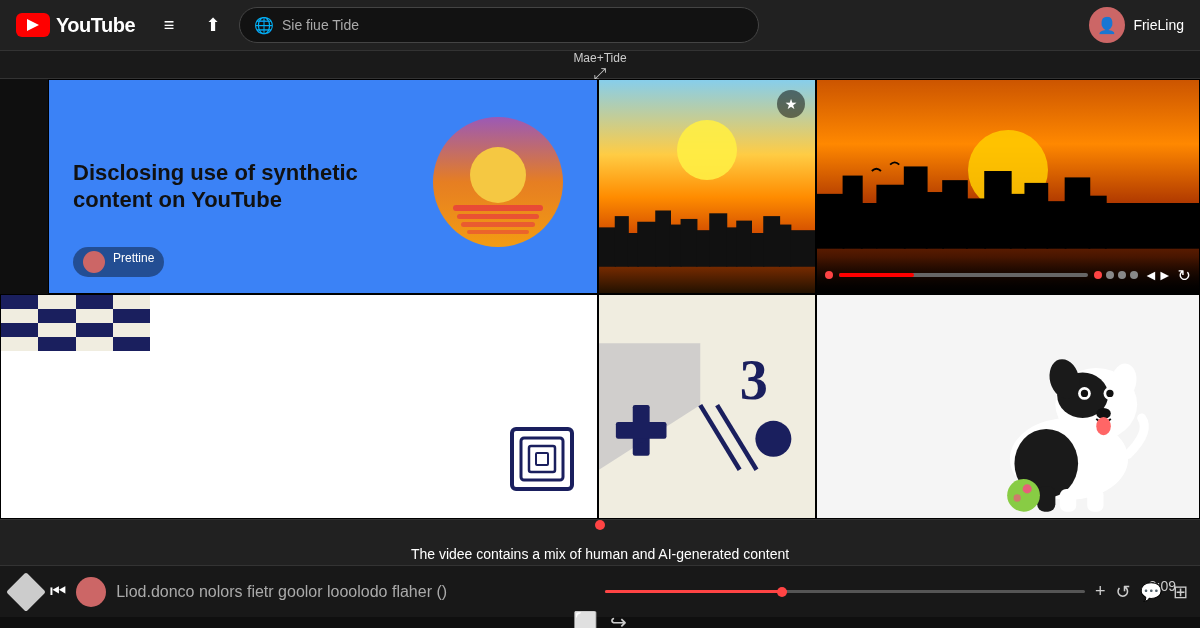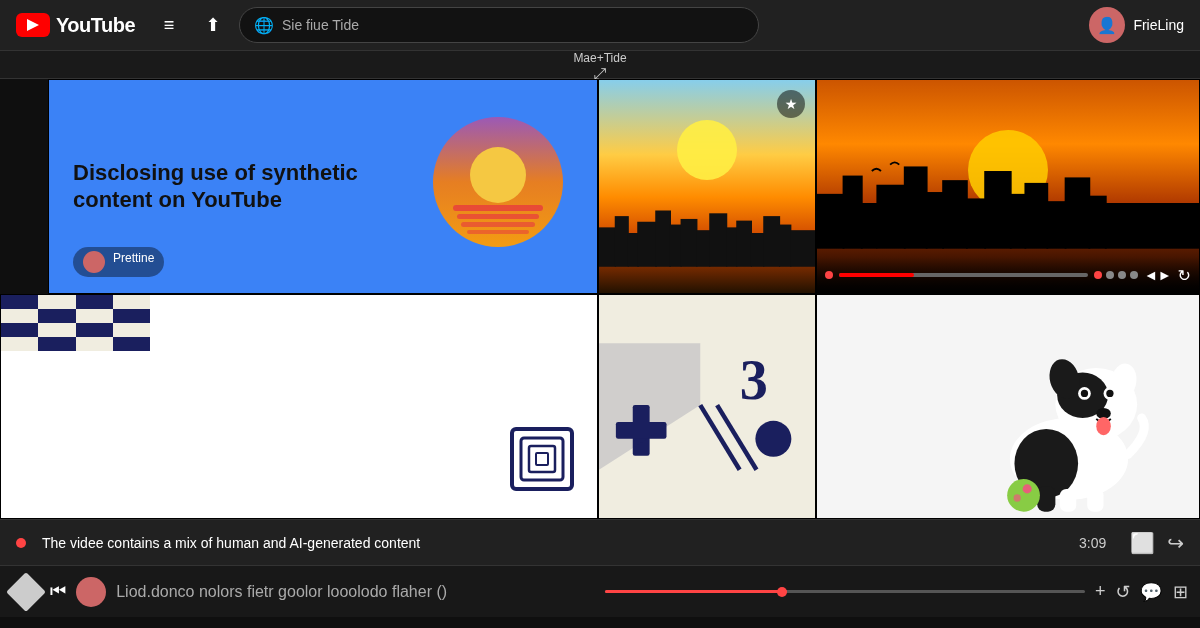--- a/index.html
+++ b/index.html
@@ -311,20 +311,21 @@
 
     
     #ai-bar {
       height: 46px;
       background: #212121;
       display: flex;
       align-items: center;
       padding: 0 16px;
       gap: 16px;
       border-top: 1px solid #333;
+      flex-direction: column;
     }
     .ai-dot {
       width: 10px;
       height: 10px;
       border-radius: 50%;
       background: #ff4444;
       flex-shrink: 0;
     }
     .ai-text {
       font-size: 14px;

